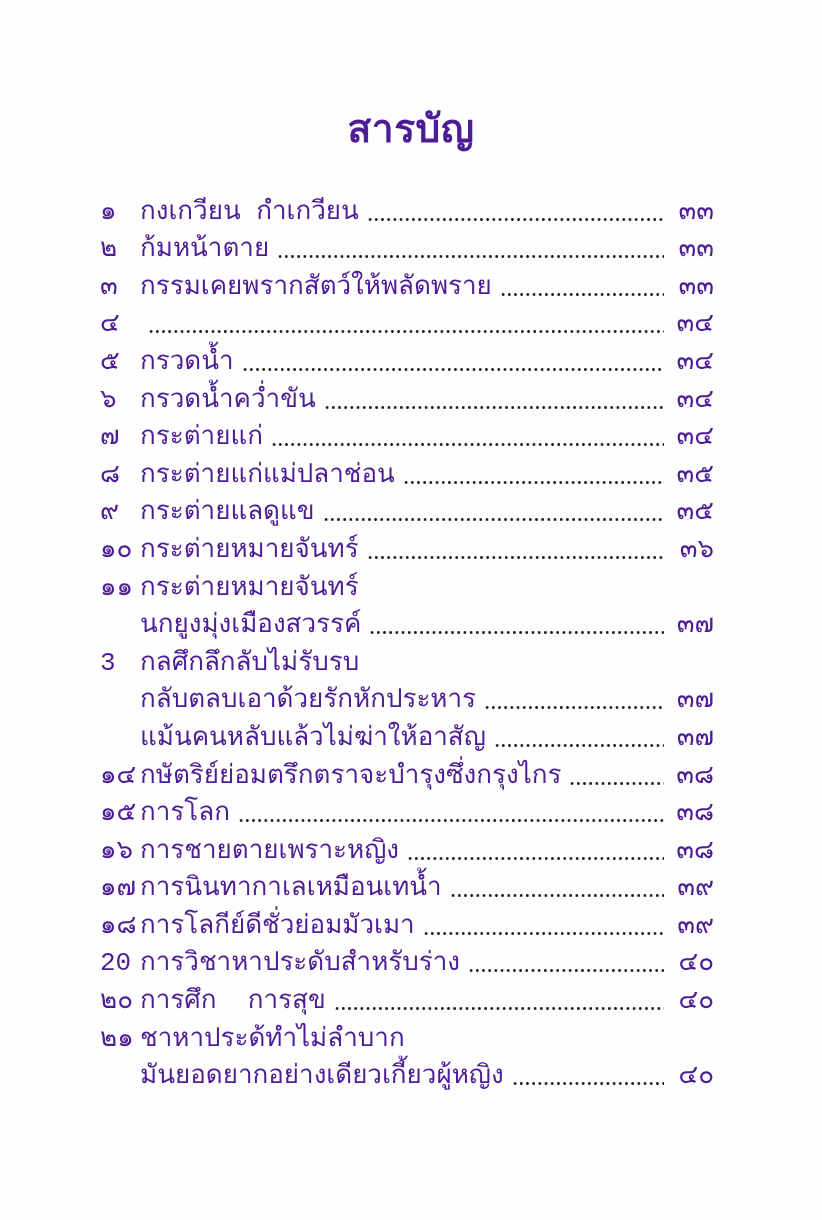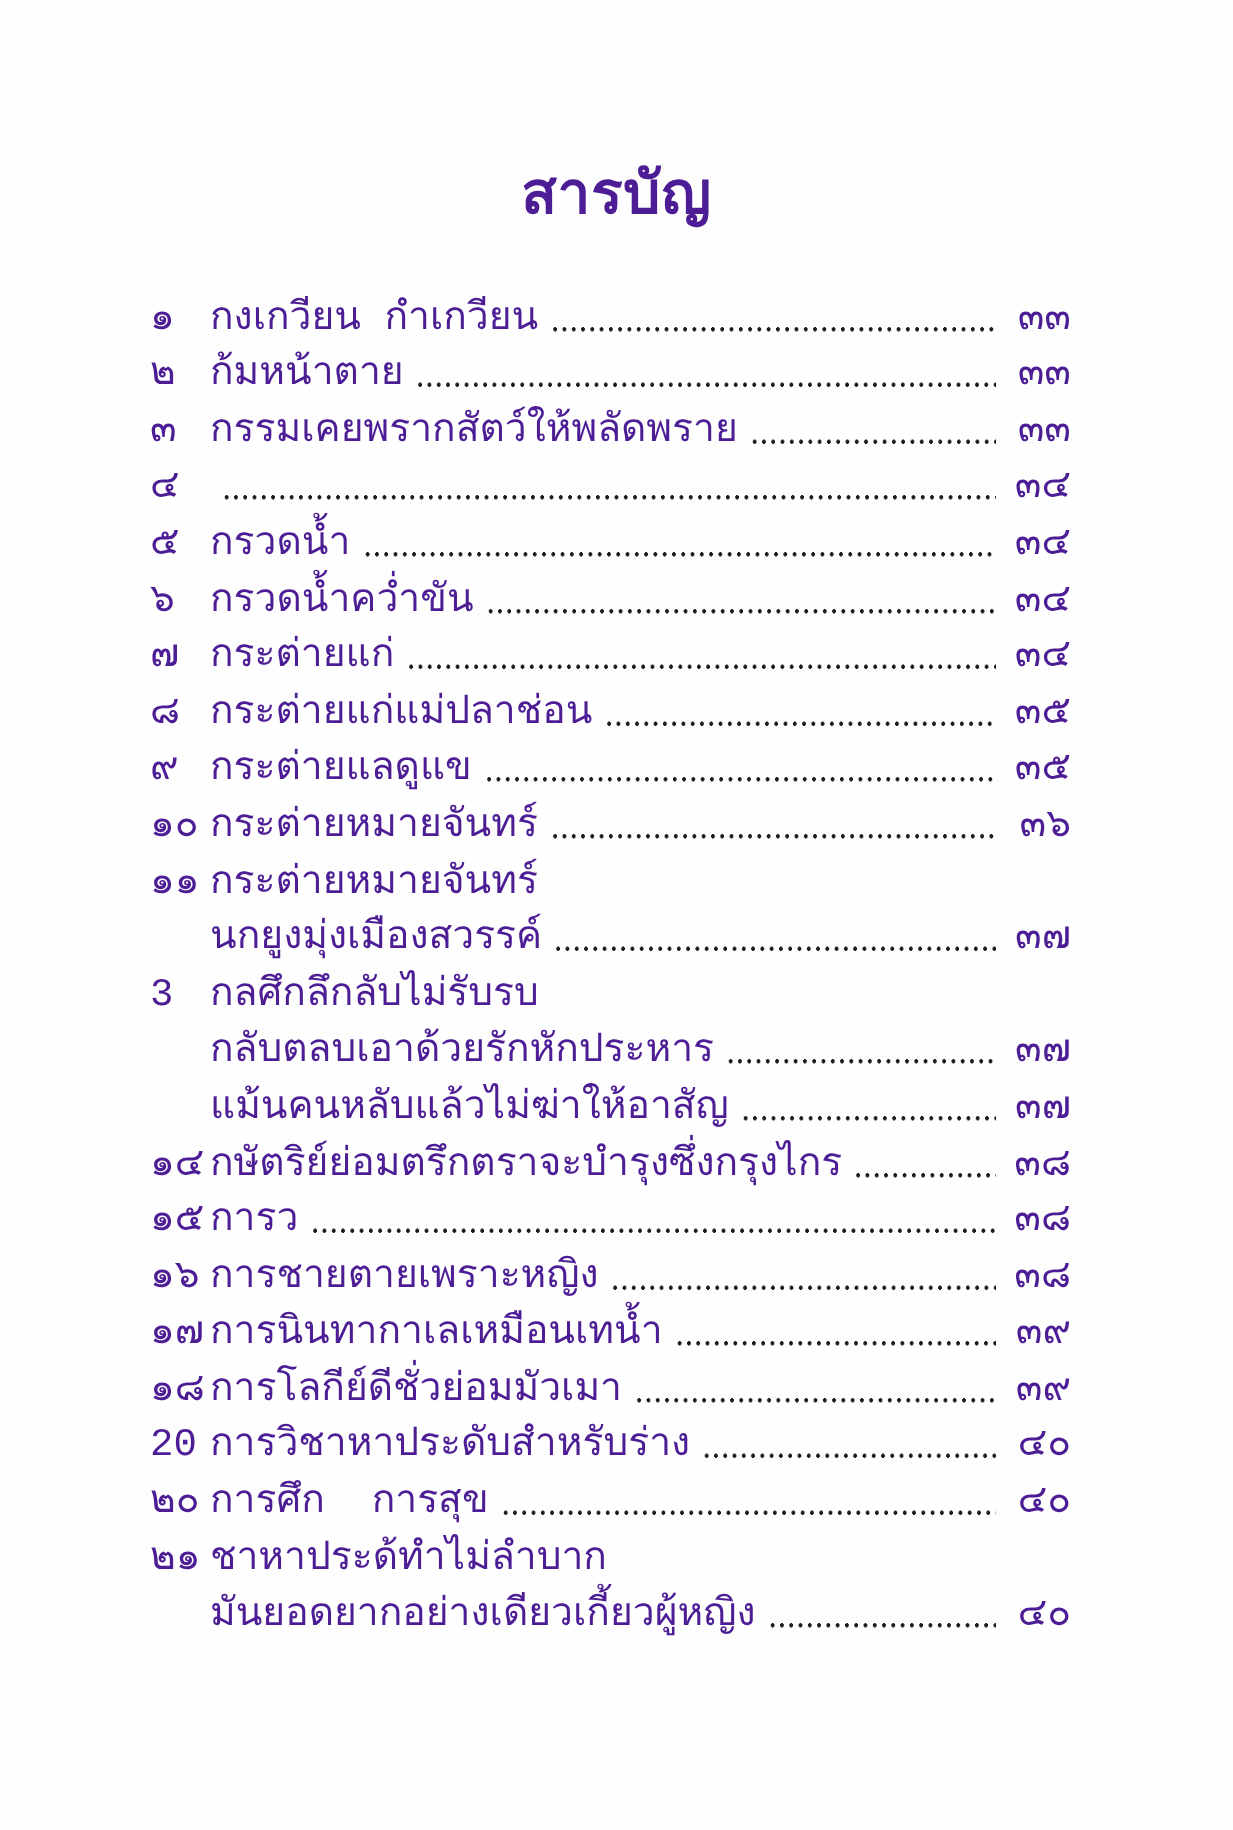--- a/index.html
+++ b/index.html
@@ -176,21 +176,21 @@
 
   <div class="toc-line">
     <span class="num">๑๔</span>
     <span class="text">กษัตริย์ย่อมตรึกตราจะบำรุงซึ่งกรุงไกร</span>
     <span class="leader"></span>
     <span class="pageno">๓๘</span>
   </div>
 
   <div class="toc-line">
     <span class="num">๑๕</span>
-    <span class="text">การว</span>
+    <span class="text">การโลก</span>
     <span class="leader"></span>
     <span class="pageno">๓๘</span>
   </div>
 
   <div class="toc-line">
     <span class="num">๑๖</span>
     <span class="text">การชายตายเพราะหญิง</span>
     <span class="leader"></span>
     <span class="pageno">๓๘</span>
   </div>

